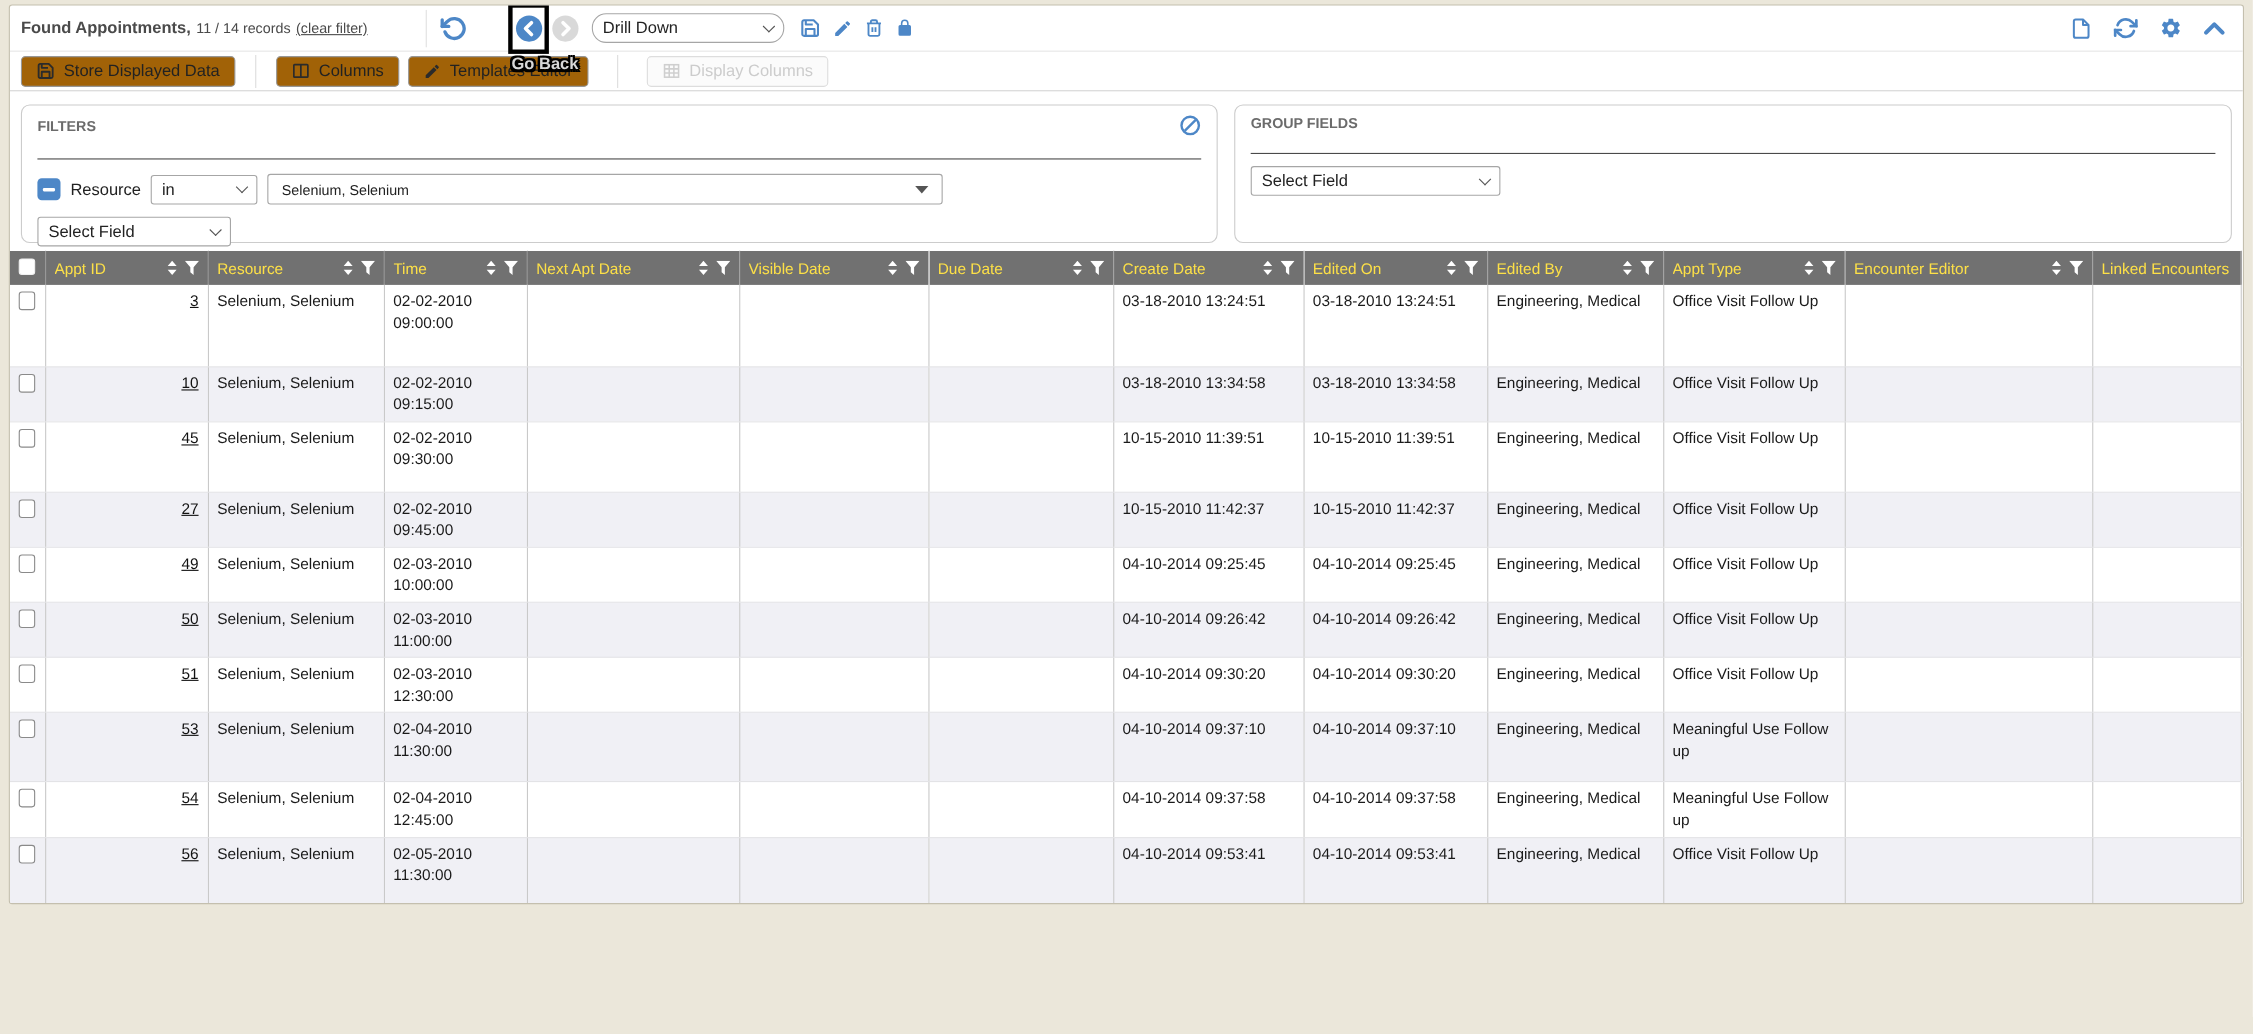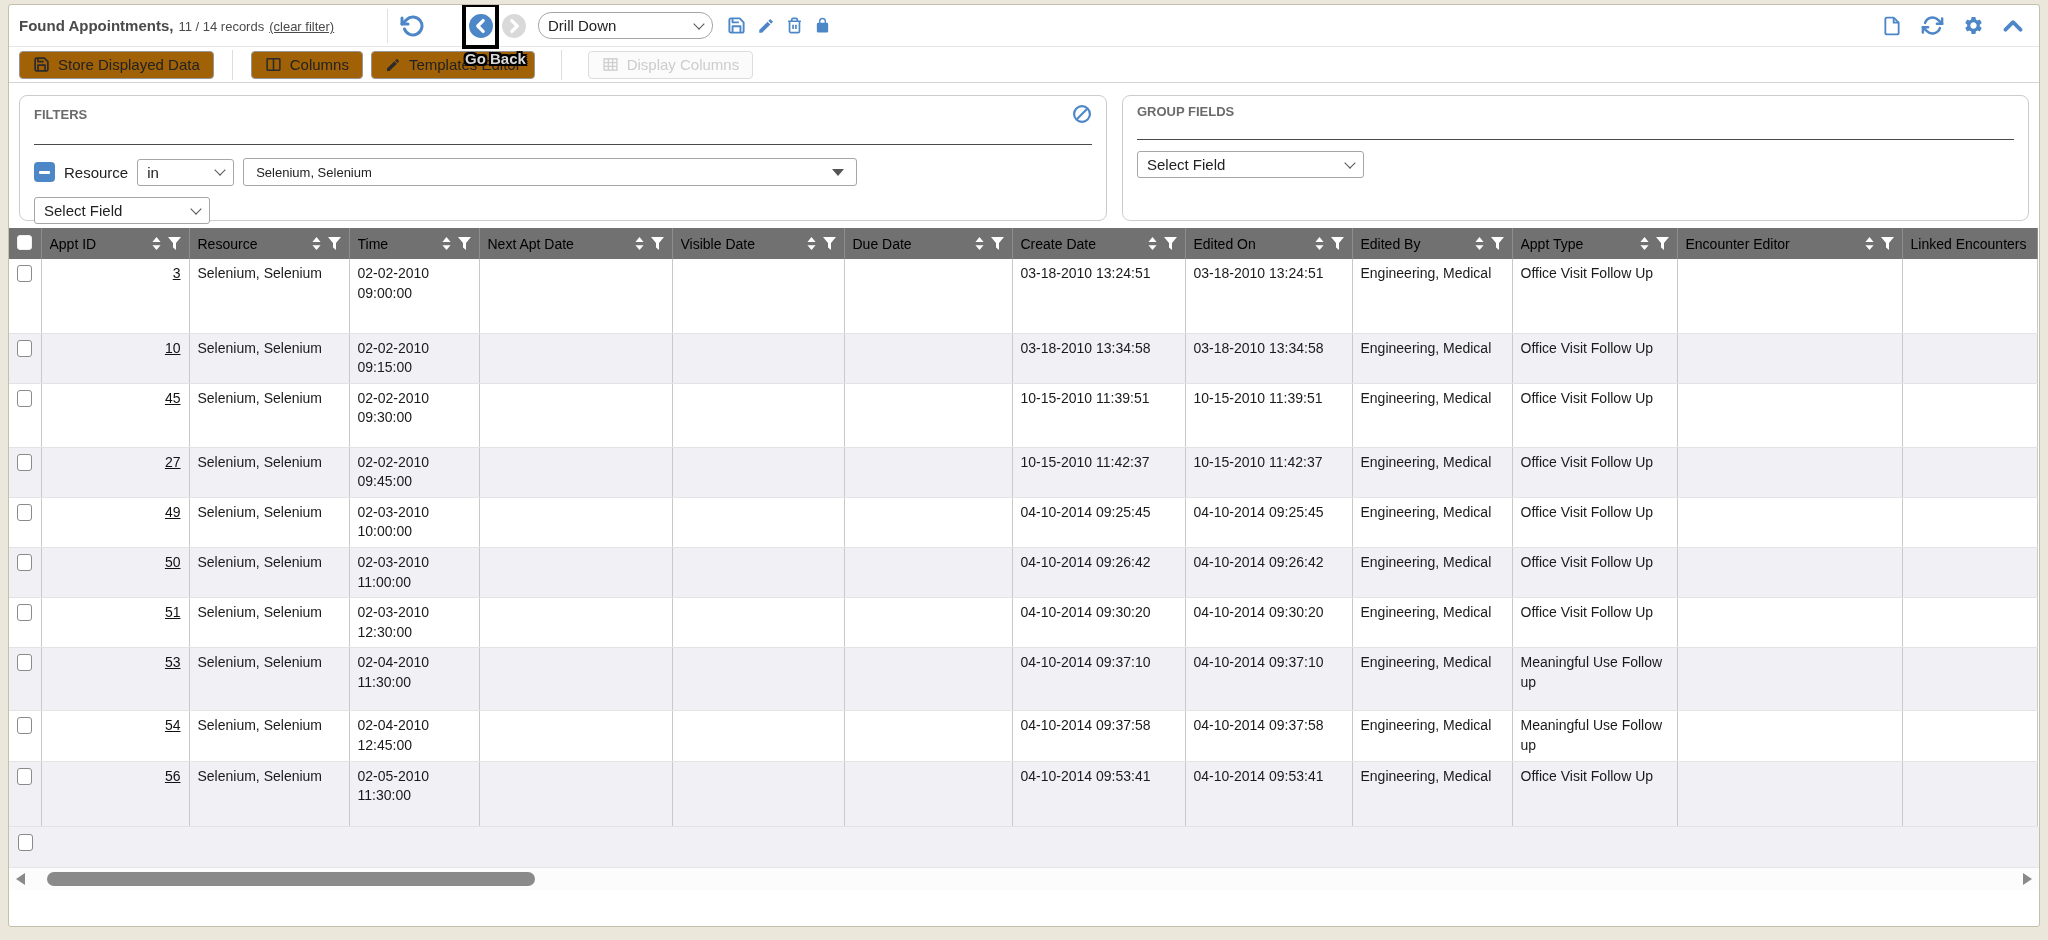--- a/index.html
+++ b/index.html
@@ -4,21 +4,21 @@
 <style>
   * { box-sizing: border-box; }
   html,body { margin:0; padding:0; }
   body {
     width:2048px; height:940px; position:relative; overflow:hidden;
     background:#ebe7da;
     font-family:"Liberation Sans","DejaVu Sans",sans-serif;
     color:#1a1a1a;
   }
   .app {
-    position:absolute; left:8px; top:4px; width:2032px; height:923px;
+    position:absolute; left:8px; top:4px; width:2032px; height:818px;
     background:#fff; border:1px solid #c4bfae; border-radius:3px; overflow:hidden;
   }
   
   .topbar { height:42px; display:flex; align-items:center; padding:0 16px 0 10px;
             border-bottom:1px solid #e6e6e6; position:relative; }
   .title-group { display:flex; align-items:baseline; gap:5px; width:368px; flex:0 0 auto; }
   .title { font-size:15px; font-weight:bold; color:#4a4a4a; }
   .records { font-size:13px; color:#4a4a4a; }
   .clear-filter { font-size:13px; color:#4a4a4a; text-decoration:underline; cursor:pointer; }
   .vdiv { width:1px; height:34px; background:#e0e0e0; margin:0 6px 0 0; }
@@ -67,21 +67,21 @@
   .value-box { width:614px; height:28px; border:1px solid #a6a6a6; border-radius:3px;
                display:inline-flex; align-items:center; justify-content:space-between;
                padding:0 12px; font-size:13px; color:#222; cursor:pointer; }
   .tri { width:0; height:0; border-left:6px solid transparent; border-right:6px solid transparent;
          border-top:7px solid #555; }
   .field-sel { width:176px; margin-top:11px; }
   .group-sel { width:227px; margin-top:11px; }
   
   .grid { border-collapse:collapse; table-layout:fixed; width:2028px; margin-top:7px;
           font-size:14px; }
-  .grid th { background:#717171; color:#000000; font-weight:normal; height:31px;
+  .grid th { background:#717171; color:#fde047; font-weight:normal; height:31px;
              padding:0 8px; text-align:left; border-right:1px solid #8d8d8d;
              white-space:nowrap; overflow:hidden; }
   .th-wrap { display:flex; align-items:center; gap:7px; }
   .th-wrap .col-label { flex:1; overflow:hidden; }
   .grid td { border-right:1px solid #c9c9c9; border-bottom:1px solid #e3e3e6;
              padding:5px 8px; vertical-align:top; line-height:1.4; overflow:hidden; }
   .grid tr.alt { background:#f0f0f5; }
   .cb-cell { text-align:center; padding:6px 0 0 0 !important; }
   .id-cell { text-align:right; }
   .id-cell a { color:#111; text-decoration:underline; cursor:pointer; }

